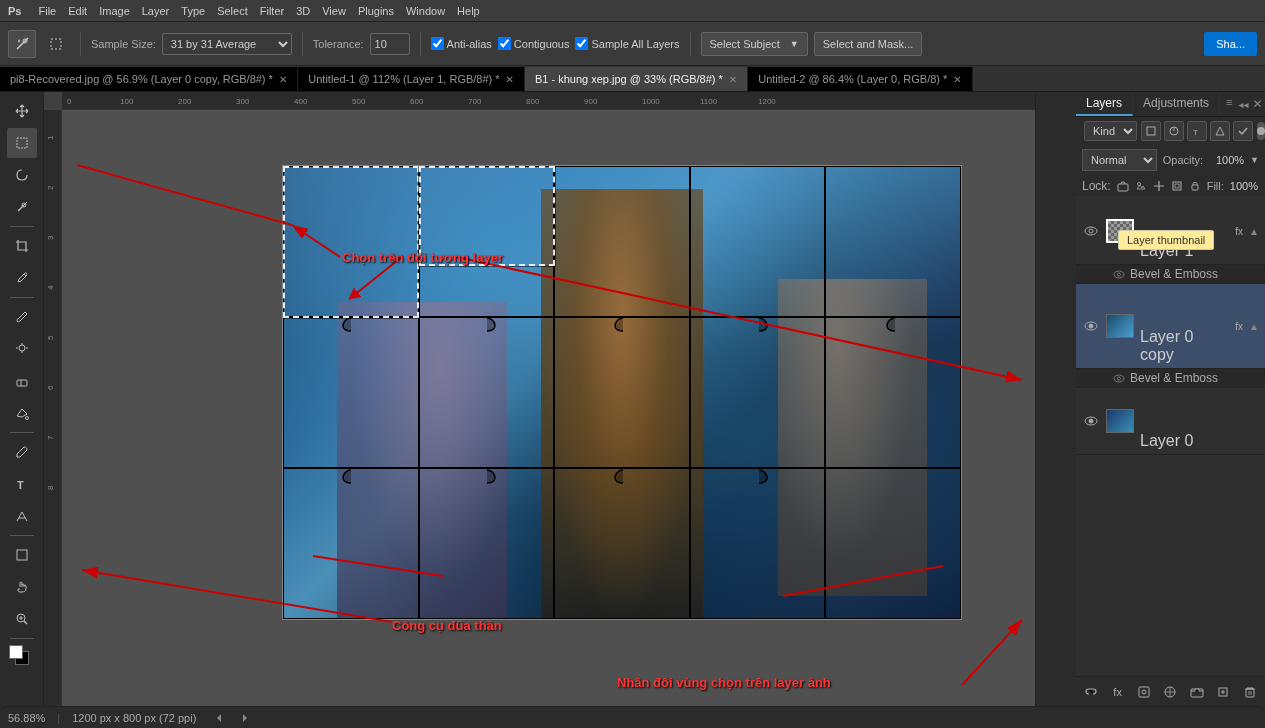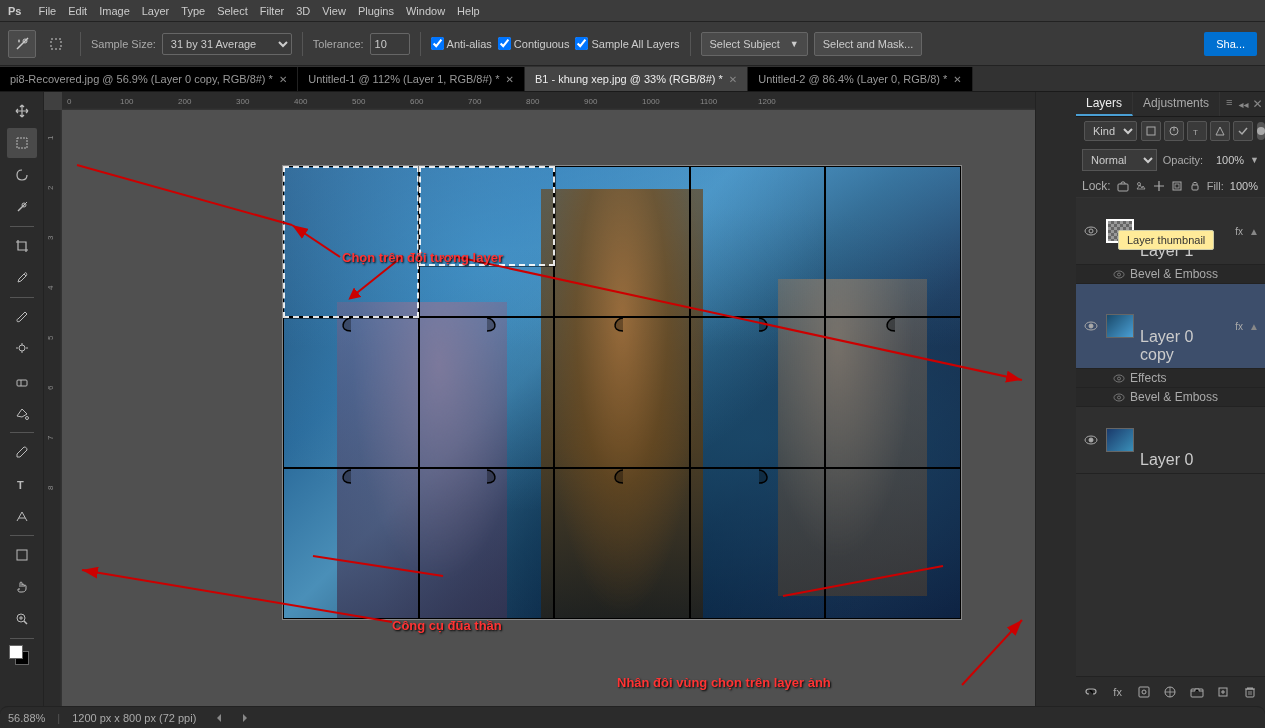--- a/index.html
+++ b/index.html
@@ -596,29 +596,20 @@
           <span class="layer-expand">▲</span>
         </div>
 
         <div class="sub-effect">
           <div class="sub-effect-eye">
             <svg width="12" height="9" viewBox="0 0 12 9">
                 <ellipse cx="6" cy="4.5" rx="5" ry="3.5" stroke="#888" stroke-width="0.8" fill="none"></ellipse>
                 <circle cx="6" cy="4.5" r="1.5" stroke="#888" stroke-width="0.8" fill="none"></circle>
               </svg>
           </div>
-          <span>Effects</span>
-        </div>
-        <div class="sub-effect">
-          <div class="sub-effect-eye">
-            <svg width="12" height="9" viewBox="0 0 12 9">
-                <ellipse cx="6" cy="4.5" rx="5" ry="3.5" stroke="#888" stroke-width="0.8" fill="none"></ellipse>
-                <circle cx="6" cy="4.5" r="1.5" stroke="#888" stroke-width="0.8" fill="none"></circle>
-              </svg>
-          </div>
           <span>Bevel &amp; Emboss</span>
         </div>
 
         <div class="layer-item">
           <div class="layer-vis">
             <svg width="14" height="10" viewBox="0 0 14 10">
                 <ellipse cx="7" cy="5" rx="6" ry="4" stroke="#aaa" stroke-width="1" fill="none"></ellipse>
                 <circle cx="7" cy="5" r="2" stroke="#aaa" stroke-width="1" fill="#aaa"></circle>
               </svg>
           </div>

